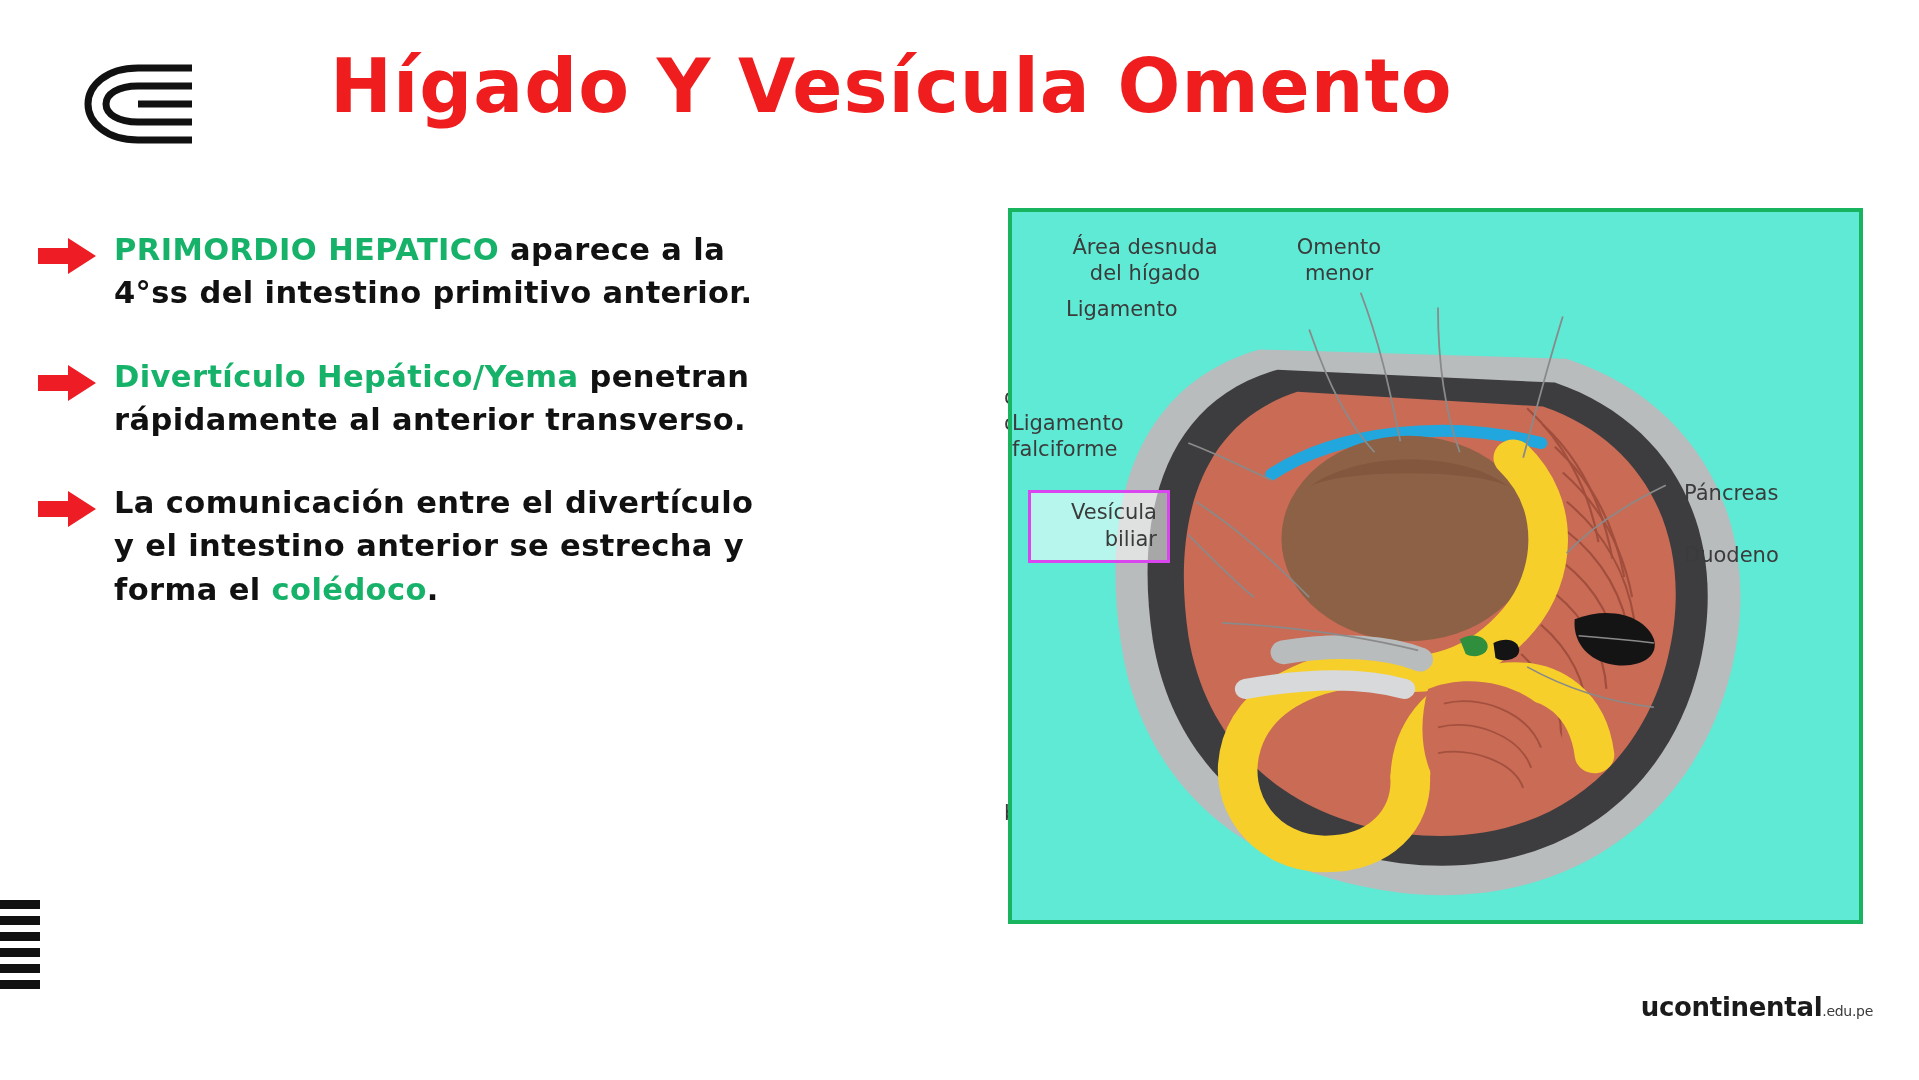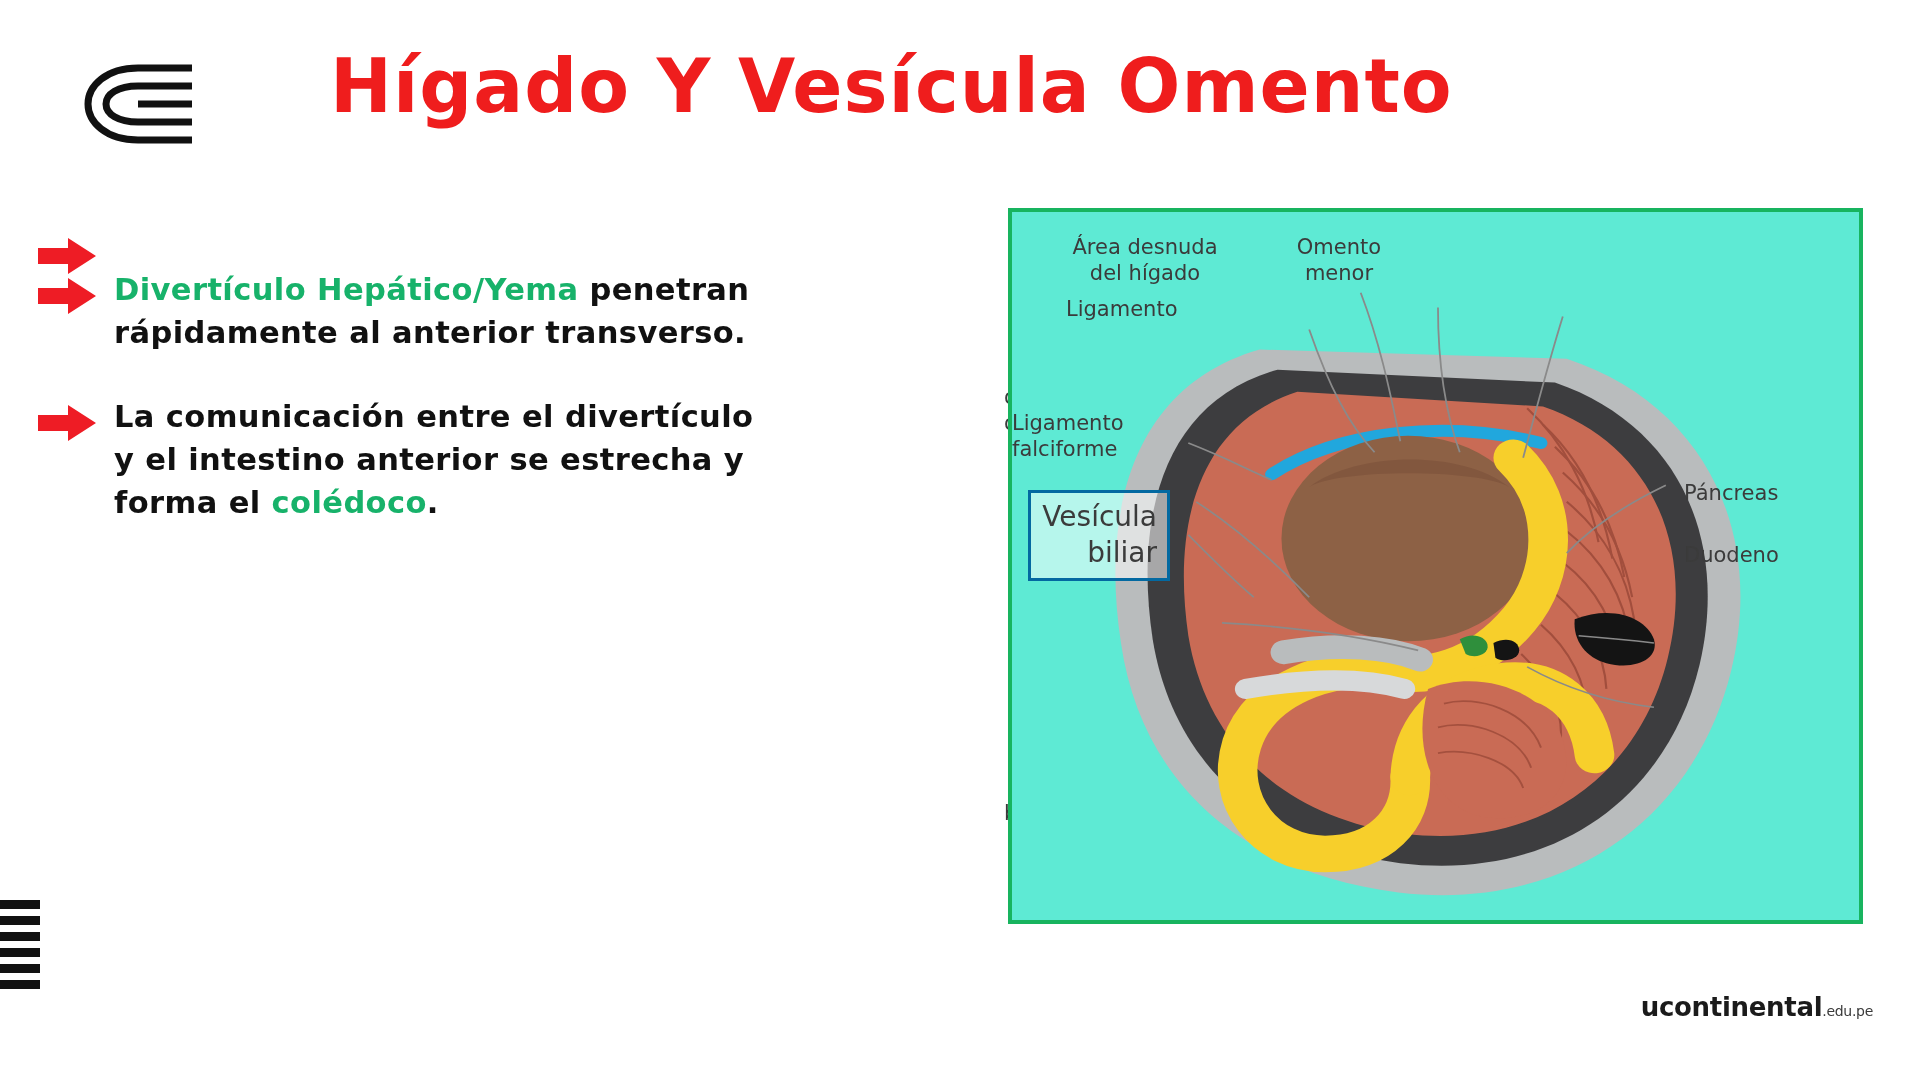--- a/index.html
+++ b/index.html
@@ -88,26 +88,26 @@
     position: absolute;
     font-family: "DejaVu Sans", sans-serif;
     font-size: 21px;
     color: #3b3b3b;
     line-height: 1.25;
     white-space: pre-line;
   }
   .flab.center-al { text-align: center; }
   .vesicula-box {
     position: absolute;
-    border: 3px solid #0369a1;
+    border: 3px solid #d946ef;
     padding: 6px 10px 6px 10px;
     background: rgba(255,255,255,0.55);
     text-align: right;
     font-family: "DejaVu Sans", sans-serif;
-    font-size: 28px;
+    font-size: 21px;
     color: #3b3b3b;
     line-height: 1.3;
     white-space: pre-line;
   }
 
   
   .clipped {
     position: absolute;
     font-family: "DejaVu Sans", sans-serif;
     font-size: 21px;
@@ -169,20 +169,23 @@
 <div class="title">Hígado Y Vesícula Omento</div>
 
 <div class="bullets">
 
   <div class="bullet">
     <span class="arrow">
       <svg viewBox="0 0 62 40" width="62" height="40" aria-hidden="true">
         <path d="M2 12 H32 V2 L60 20 L32 38 V28 H2 Z" fill="#ee1c25"></path>
       </svg>
     </span>
+    <div class="btext">
+      <span class="g">PRIMORDIO HEPATICO </span><span class="k">aparece a la 4°ss del intestino primitivo anterior.</span>
+    </div>
   </div>
 
   <div class="bullet">
     <span class="arrow">
       <svg viewBox="0 0 62 40" width="62" height="40" aria-hidden="true">
         <path d="M2 12 H32 V2 L60 20 L32 38 V28 H2 Z" fill="#ee1c25"></path>
       </svg>
     </span>
     <div class="btext">
       <span class="g">Divertículo Hepático/Yema </span><span class="k">penetran rápidamente al anterior transverso.</span>

